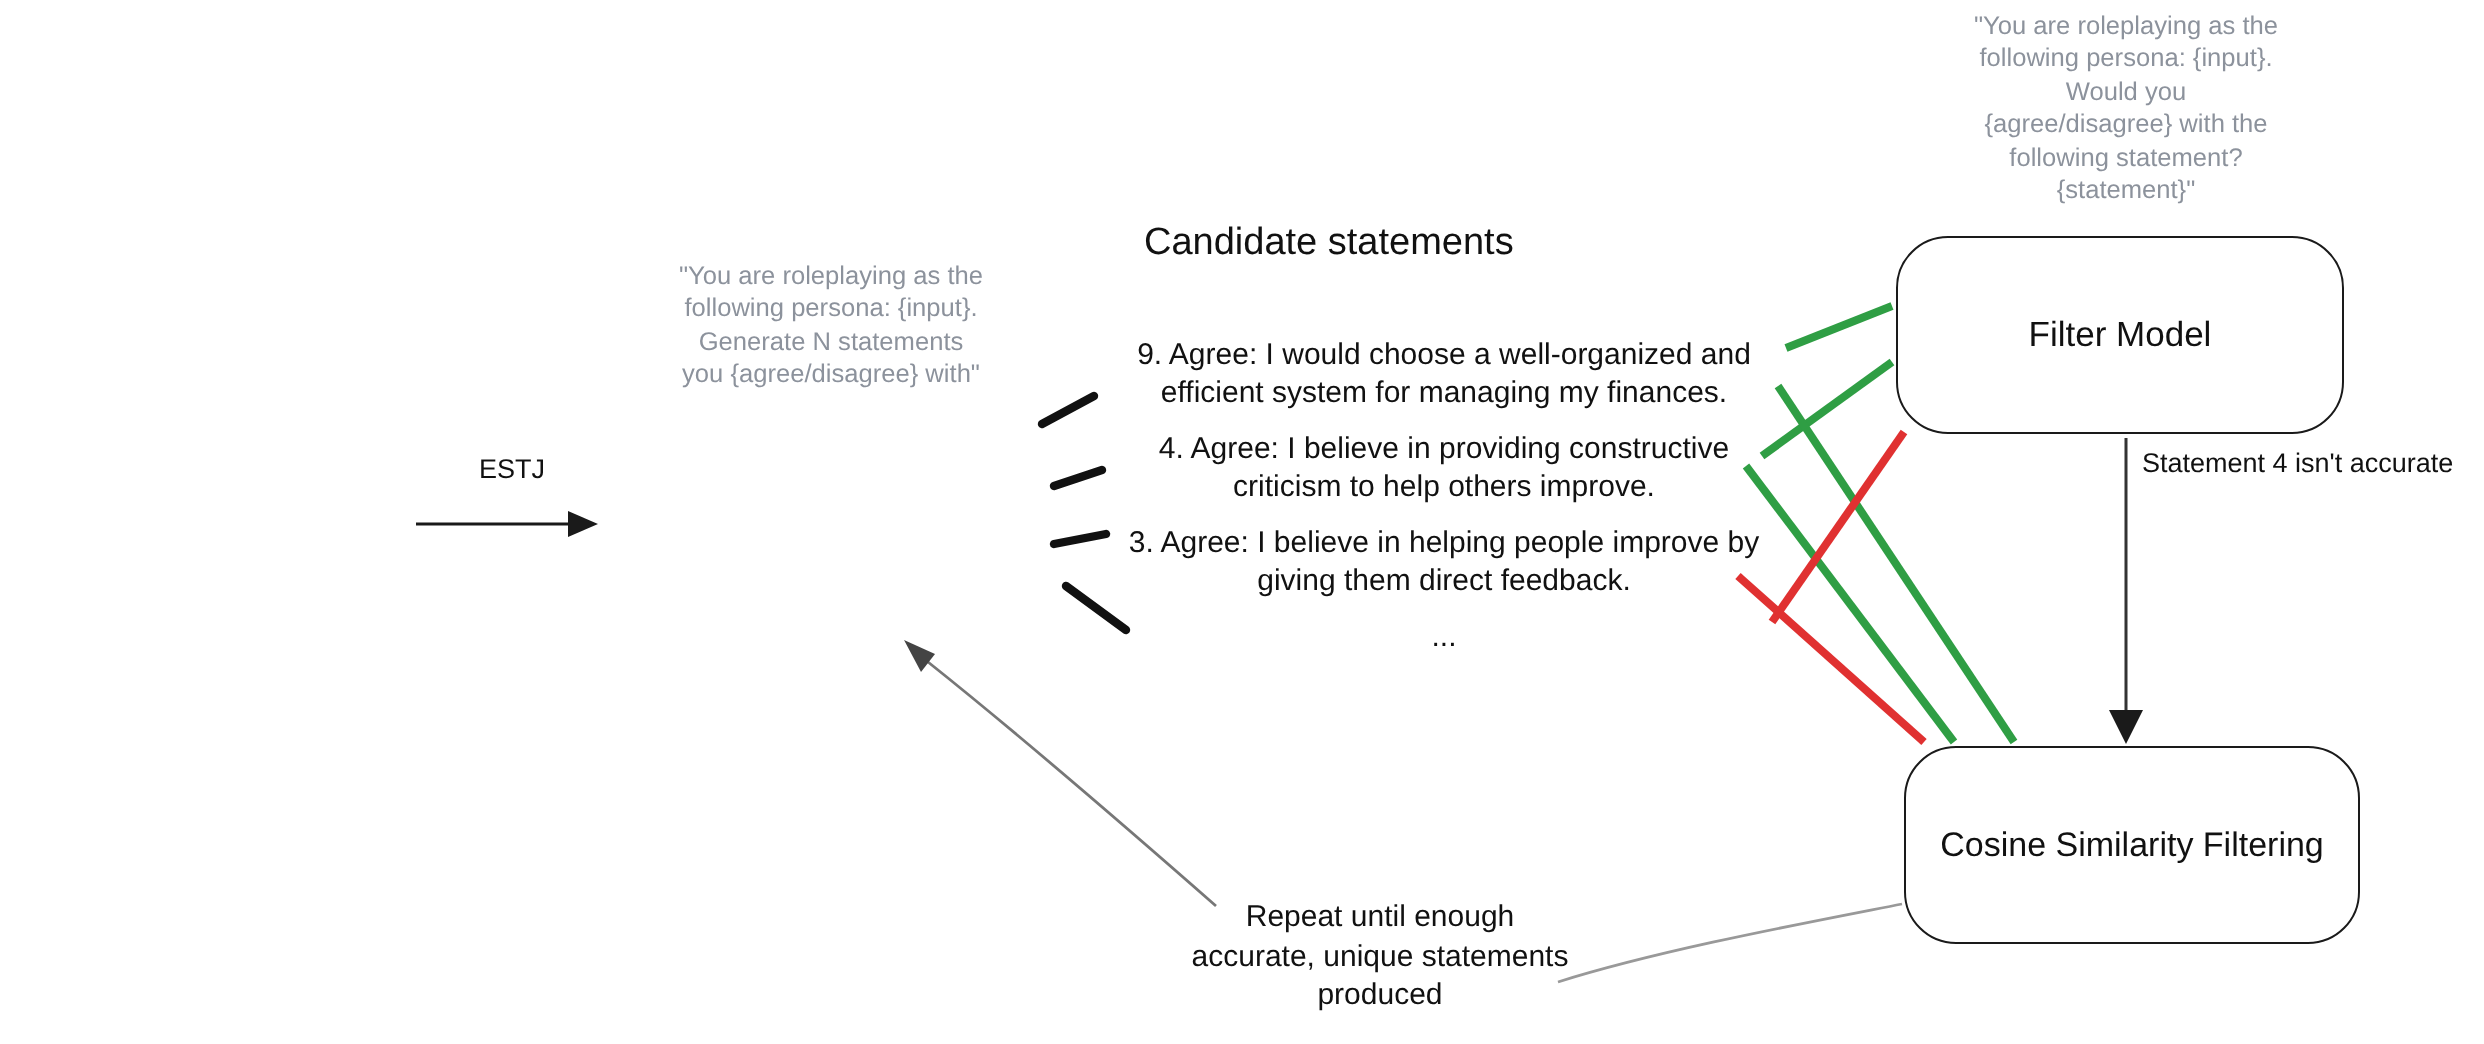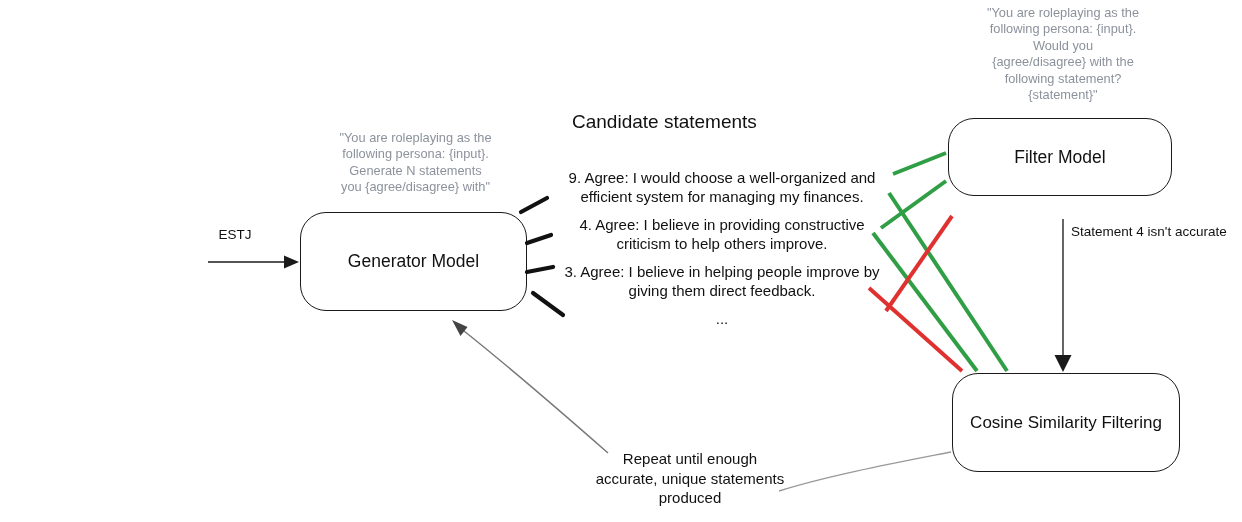--- a/index.html
+++ b/index.html
@@ -77,25 +77,22 @@
     z-index:5;
     pointer-events:none;
   }
 </style>
 </head>
 <body>
 
 <div id="canvas">
 
 
-  <div class="node rounded" style="left:300px;top:212px;width:227px;height:99px;">
-    <div class="node-label">Generator Model</div>
-  </div>
 
-  <div class="node rounded" style="left:948px;top:118px;width:224px;height:78px;">
+  <div class="node rounded" style="left:948px;top:118px;width:224px;height:99px;">
     <div class="node-label">Filter Model</div>
   </div>
 
   <div class="node rounded" style="left:952px;top:373px;width:228px;height:99px;">
     <div class="node-label" style="white-space:nowrap;font-size:17px;">Cosine Similarity Filtering</div>
   </div>
 
   <div class="prompt" style="left:328px;top:130px;width:175px;">"You are roleplaying as the
 following persona: {input}.
 Generate N statements
@@ -113,21 +110,21 @@
   <div class="statements">
     <div class="statement">9. Agree: I would choose a well-organized and
 efficient system for managing my finances.</div>
     <div class="statement">4. Agree: I believe in providing constructive
 criticism to help others improve.</div>
     <div class="statement">3. Agree: I believe in helping people improve by
 giving them direct feedback.</div>
     <div class="statement">...</div>
   </div>
 
-  <div class="edge-label" style="left:207px;top:227px;width:56px;">ESTJ</div>
+  <div class="edge-label" style="left:228px;top:227px;width:56px;">ESTJ</div>
 
   <div class="note" style="left:1071px;top:224px;">Statement 4 isn't accurate</div>
 
 
   <div class="repeat-note">Repeat until enough
 accurate, unique statements
 produced</div>
 
   <svg id="wires" width="1242" height="522" viewBox="0 0 1242 522">
 

